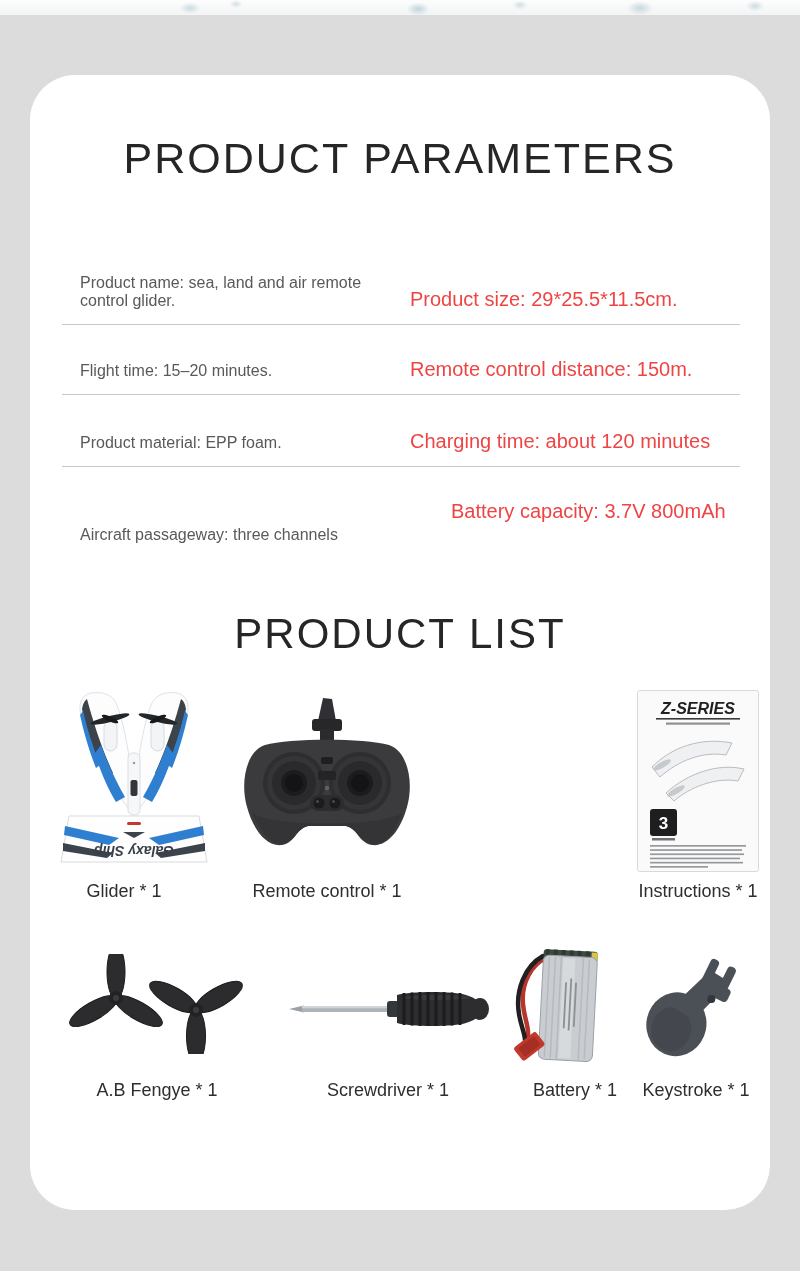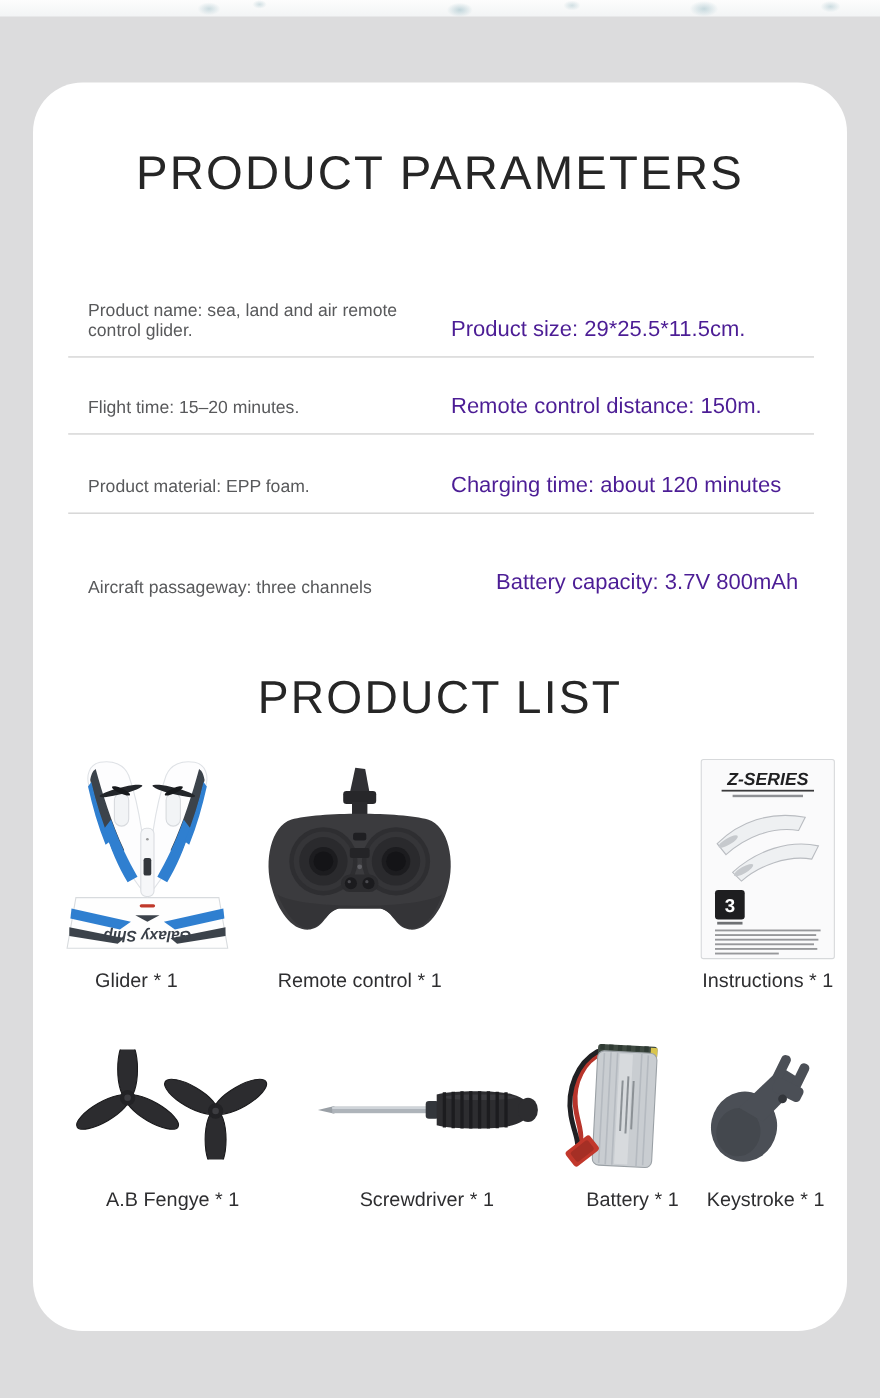--- a/index.html
+++ b/index.html
@@ -35,23 +35,23 @@
     padding:0 0 13px 18px;
   }
   .prow.sep { border-bottom:1px solid #c8c8c8; }
   .r1 { height:72px; } .r2 { height:70px; } .r3 { height:72px; }
   .r4 { height:93px; padding-bottom:15px;gap:41px; }
   .cell-l {
     width:330px; box-sizing:border-box; padding-right:35px;
     color:#58595b; font-size:16px; line-height:1.16;
   }
   .cell-r {
-    flex:1; color:#4c1d95; font-size:20px; line-height:1.16; white-space:nowrap;
-  }
-  .r4 .cell-r { margin-bottom:4px; }
+    flex:1; color:#ef4444; font-size:20px; line-height:1.16; white-space:nowrap;
+  }
+  .r4 .cell-r { margin-bottom:22px; }
   .pcell { position:absolute; display:flex; flex-direction:column; align-items:center; }
   .pimg  { display:flex; align-items:flex-end; justify-content:center; }
   .row1 .pimg { height:192px; }
   .row2 .pimg { height:122px; }
   .plabel { margin-top:6px; font-size:18px; color:#2e2e30; white-space:nowrap; }
   .c1 { left:4px;   top:608px; width:180px; }
   .c2 { left:197px; top:608px; width:200px; }
   .c3 { left:403px; top:608px; width:186px; }
   .c4 { left:590px; top:608px; width:156px; }
   .c5 { left:27px;  top:877px; width:200px; }

